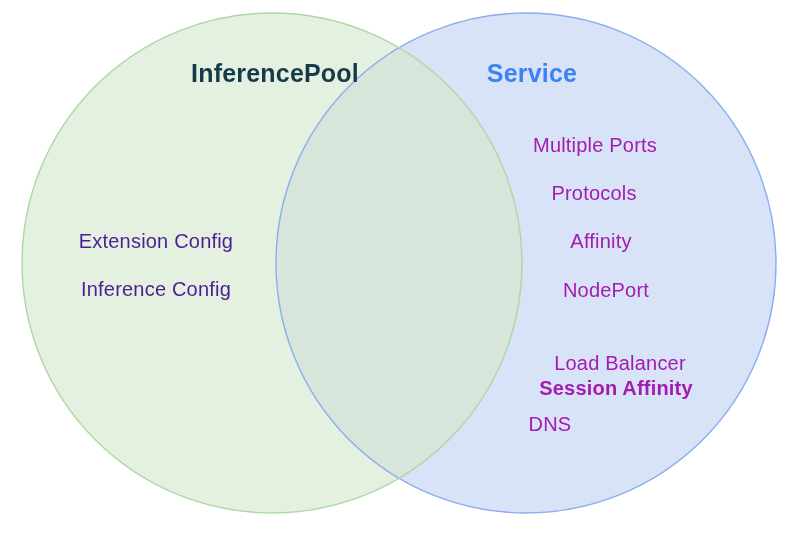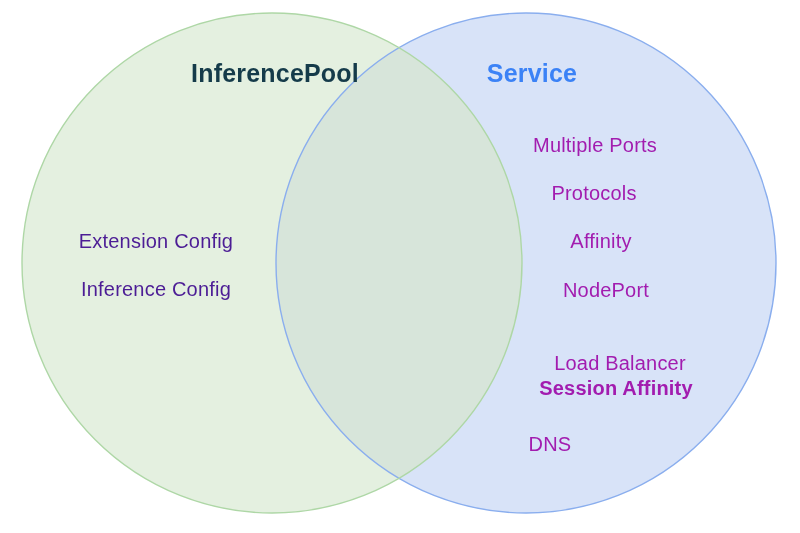--- a/index.html
+++ b/index.html
@@ -66,15 +66,15 @@
   <div class="label item teal-item" style="left:156px; top:241px;">Extension Config</div>
   <div class="label item teal-item" style="left:156px; top:289px;">Inference Config</div>
 
 
   <div class="label item blue-item" style="left:595px; top:145px;">Multiple Ports</div>
   <div class="label item blue-item" style="left:594px; top:193px;">Protocols</div>
   <div class="label item blue-item" style="left:601px; top:241px;">Affinity</div>
   <div class="label item blue-item" style="left:606px; top:290px;text-align:right;">NodePort</div>
   <div class="label item blue-item" style="left:620px; top:339px;margin-top:24px;">Load Balancer</div>
   <div class="label item blue-item" style="left:616px; top:388px;font-weight:bold;">Session Affinity</div>
-  <div class="label item blue-item" style="left:550px; top:424px;margin-top:20px;">DNS</div>
+  <div class="label item blue-item" style="left:550px; top:424px;">DNS</div>
 
 </div>
 
 </body></html>

